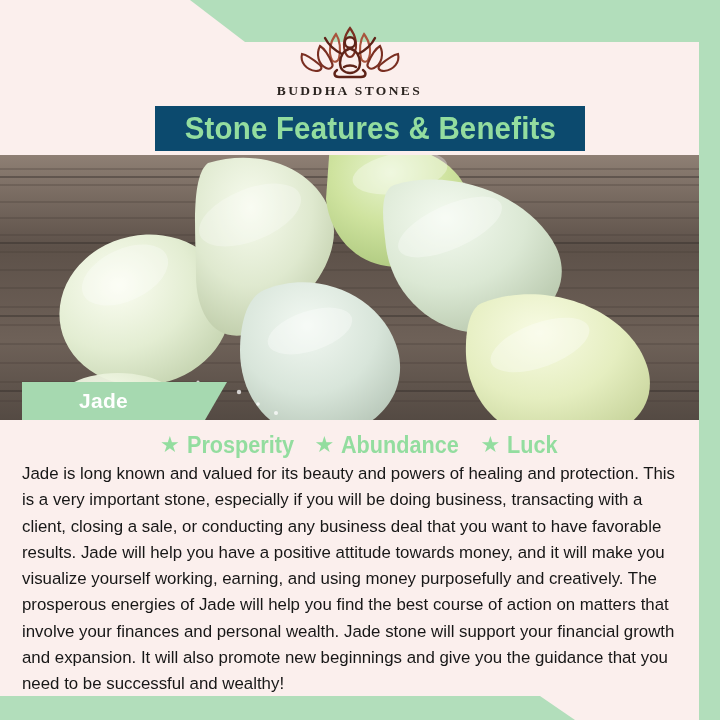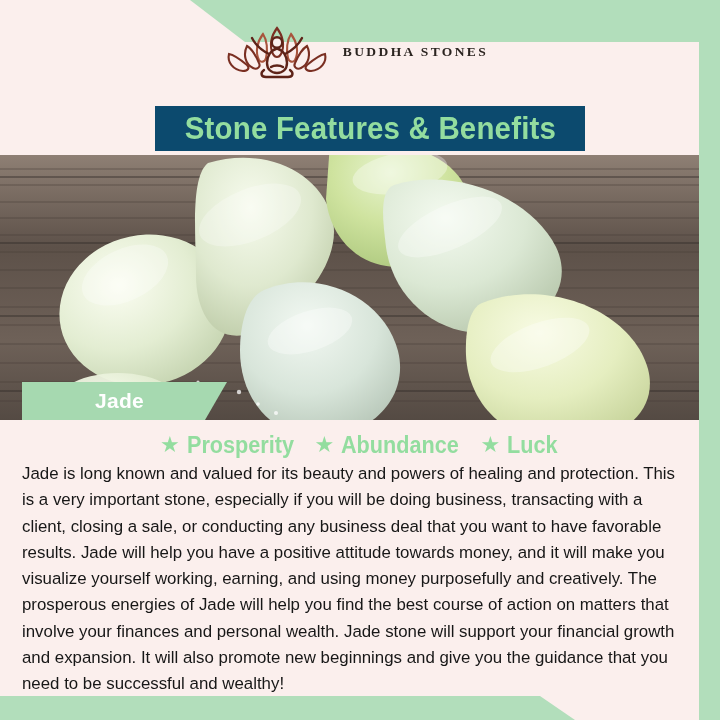--- a/index.html
+++ b/index.html
@@ -28,21 +28,21 @@
   }
   .inner-cream{
     position:absolute;left:0;top:42px;right:21px;bottom:0;background:#fbefed;
   }
 
   
   .header{
     position:absolute;left:0;top:42px;width:699px;height:66px;
     display:flex;flex-direction:column;align-items:center;justify-content:flex-start;
   }
-  .logo-wrap{display:flex;flex-direction:row;align-items:center;margin-top:-22px;}
+  .logo-wrap{display:flex;flex-direction:column;align-items:center;margin-top:-22px;}
   .logo-mark{width:132px;height:62px;display:block;}
   .logo-text{
     font-size:13.5px;letter-spacing:2.4px;color:#2b2420;
     font-family:"Liberation Serif", serif;font-weight:700;margin-top:1px;
   }
 
   
   .title-banner{
     position:absolute;left:155px;top:106px;width:430px;height:45px;
     background:#0c4a6e;
@@ -63,21 +63,21 @@
   .photo svg{display:block;width:699px;height:265px;}
 
   
   .jade-label{
     position:absolute;left:22px;top:382px;width:205px;height:38px;
     background:#a6d9b0;
     clip-path:polygon(0 0, 205px 0, 183px 38px, 0 38px);
     display:flex;align-items:center;
   }
   .jade-text{
-    color:#ffffff;font-size:21px;font-weight:700;margin-left:73px;letter-spacing:.3px;
+    color:#ffffff;font-size:21px;font-weight:700;margin-left:57px;letter-spacing:.3px;
   }
 
   
   .benefits{
     position:absolute;left:22px;top:429px;width:677px;height:32px;
     display:flex;align-items:center;justify-content:center;gap:14px;
   }
   .benefit{display:flex;align-items:center;gap:7px;}
   .star{color:#93dd9f;font-size:22px;line-height:1;}
   .benefit-label{

